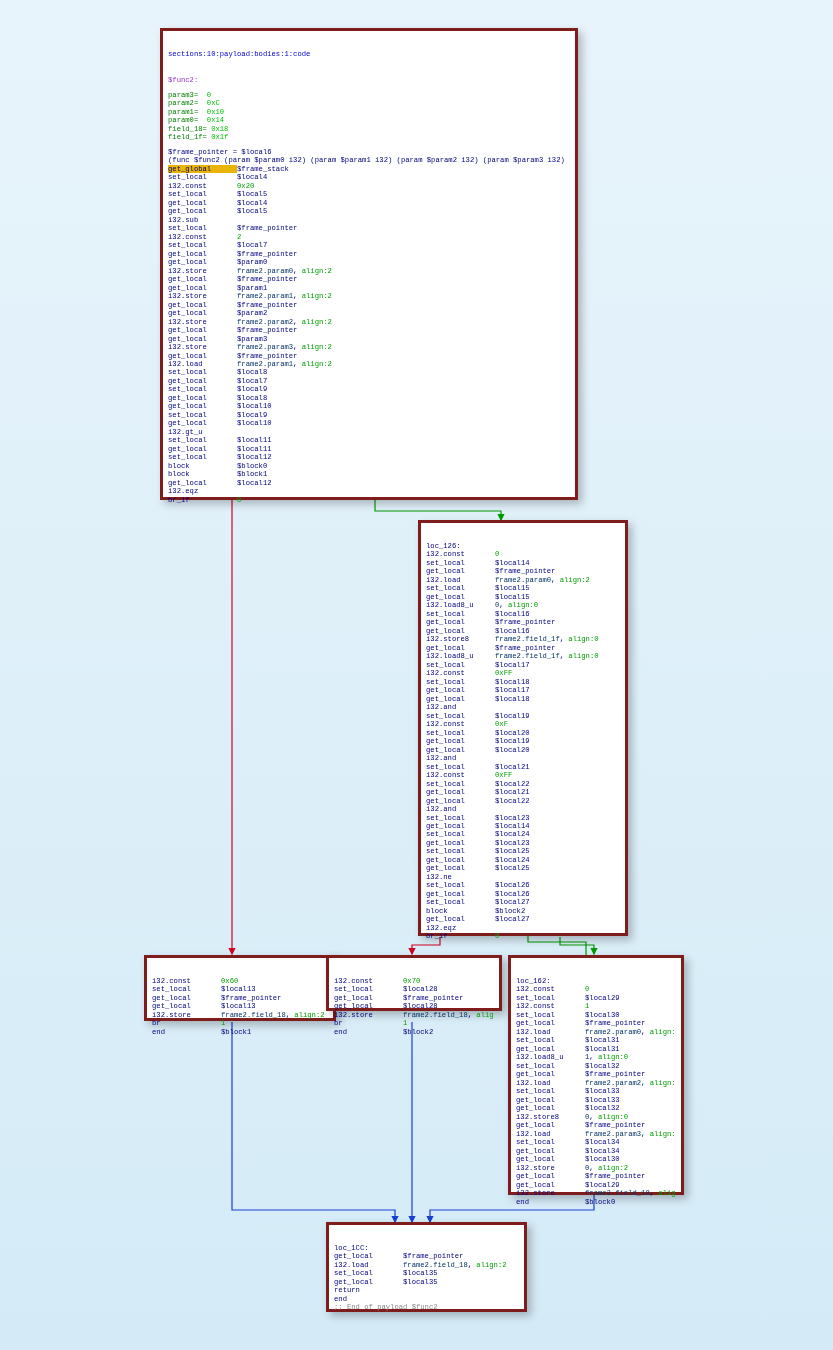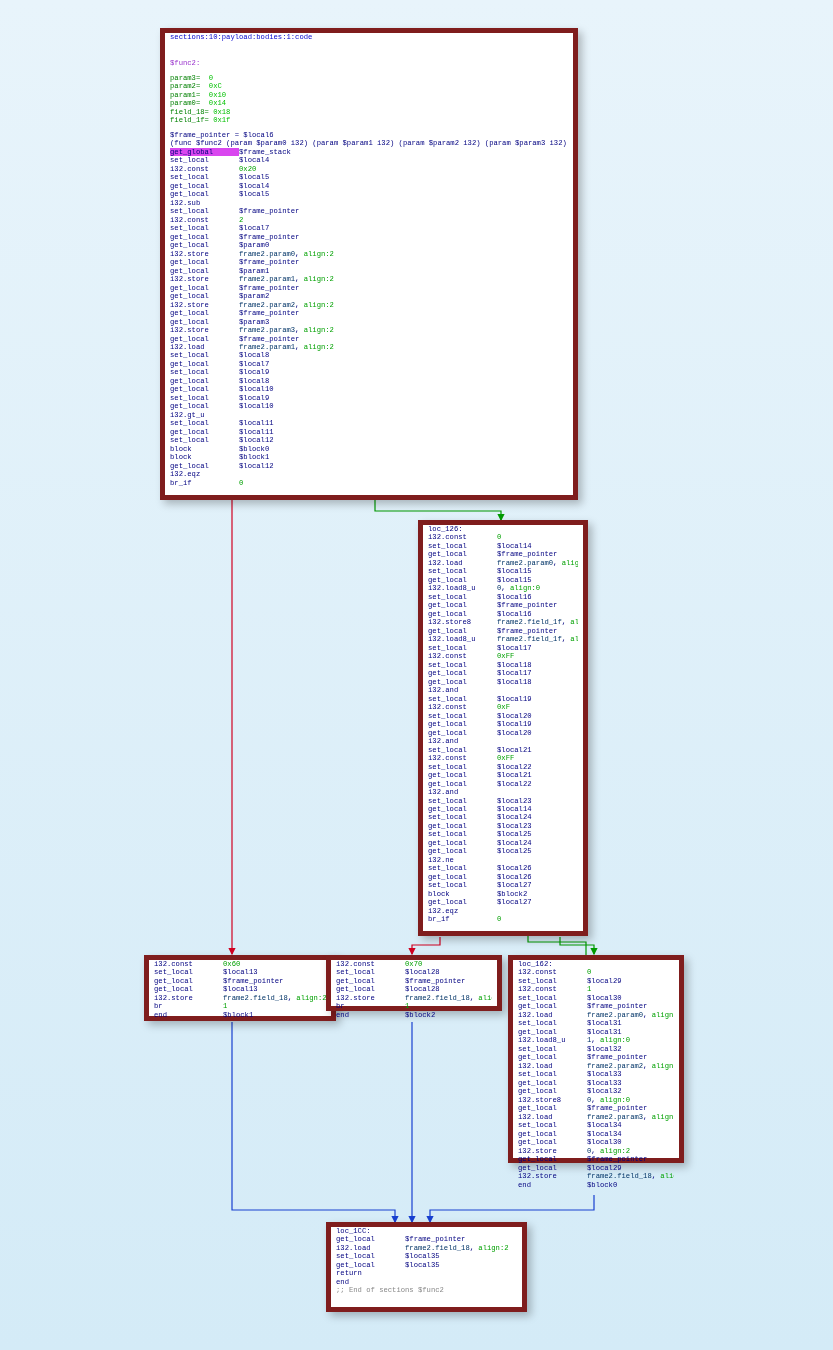--- a/index.html
+++ b/index.html
@@ -1,27 +1,27 @@
 <!DOCTYPE html>
 <html><head>
 <meta charset="utf-8">
 <style>
 html,body{margin:0;padding:0;background:linear-gradient(to bottom,#e8f4fb 0%,#d4ebf7 100%);font-family:"Courier New",monospace;font-size:7.2px;width:833px;height:1350px;overflow:hidden}
 .canvas{position:relative;width:833px;height:1350px}
-.node{position:absolute;background:#fff;border:5px solid #7f1d1d;box-shadow:4px 4px 8px rgba(0,0,0,.25);padding:0 5px;box-sizing:border-box;line-height:1.18}
+.node{position:absolute;background:#fff;border:3px solid #7f1d1d;box-shadow:4px 4px 8px rgba(0,0,0,.25);padding:19px 5px;box-sizing:border-box;line-height:1.18}
 .ln{white-space:pre;overflow:hidden}
 .c-blue{color:#0000cc}
 .c-purple{color:#9932cc}
 .c-greenD{color:#008000}
 .c-green{color:#00a000}
 .c-greenL{color:#00c000}
 .c-darkblue{color:#000080}
 .c-gray{color:#888}
 .c-navy{color:#003366}
-.hl{background:#d946ef}
+.hl{background:#eab308}
 svg.edges{position:absolute;left:0;top:0;pointer-events:none}
 </style>
 </head>
 <body>
 <div class="canvas">
 
 <svg class="edges" width="833" height="1350">
   <defs>
     <marker id="ar" markerWidth="6" markerHeight="6" refX="5" refY="3" orient="auto">
           <path d="M0,0 L6,3 L0,6 Z" fill="context-stroke"></path>
@@ -98,21 +98,21 @@
         <div class="ln"><span class="c-darkblue">get_local       </span><span class="c-darkblue">$local11</span></div>
         <div class="ln"><span class="c-darkblue">set_local       </span><span class="c-darkblue">$local12</span></div>
         <div class="ln"><span class="c-darkblue">block           </span><span class="c-darkblue">$block0</span></div>
         <div class="ln"><span class="c-darkblue">block           </span><span class="c-darkblue">$block1</span></div>
         <div class="ln"><span class="c-darkblue">get_local       </span><span class="c-darkblue">$local12</span></div>
         <div class="ln"><span class="c-darkblue">i32.eqz         </span></div>
         <div class="ln"><span class="c-darkblue">br_if           </span><span class="c-green">0</span></div>
       </div>
 </div>
 
-<div class="node" style="left:418px;top:520px;width:170px;height:416px">
+<div class="node" style="left:418px;top:520px;width:210px;height:416px">
   <div class="ln c-darkblue">loc_126:</div>
   <div id="loc126-ops">
         <div class="ln"><span class="c-darkblue">i32.const       </span><span class="c-green">0</span></div>
         <div class="ln"><span class="c-darkblue">set_local       </span><span class="c-darkblue">$local14</span></div>
         <div class="ln"><span class="c-darkblue">get_local       </span><span class="c-darkblue">$frame_pointer</span></div>
         <div class="ln"><span class="c-darkblue">i32.load        </span><span class="c-navy">frame2.param0</span><span class="c-darkblue">, </span><span class="c-green">align:2</span></div>
         <div class="ln"><span class="c-darkblue">set_local       </span><span class="c-darkblue">$local15</span></div>
         <div class="ln"><span class="c-darkblue">get_local       </span><span class="c-darkblue">$local15</span></div>
         <div class="ln"><span class="c-darkblue">i32.load8_u     </span><span class="c-navy">0</span><span class="c-darkblue">, </span><span class="c-green">align:0</span></div>
         <div class="ln"><span class="c-darkblue">set_local       </span><span class="c-darkblue">$local16</span></div>
@@ -174,21 +174,21 @@
         <div class="ln"><span class="c-darkblue">i32.const       </span><span class="c-green">0x70</span></div>
         <div class="ln"><span class="c-darkblue">set_local       </span><span class="c-darkblue">$local28</span></div>
         <div class="ln"><span class="c-darkblue">get_local       </span><span class="c-darkblue">$frame_pointer</span></div>
         <div class="ln"><span class="c-darkblue">get_local       </span><span class="c-darkblue">$local28</span></div>
         <div class="ln"><span class="c-darkblue">i32.store       </span><span class="c-navy">frame2.field_18</span><span class="c-darkblue">, </span><span class="c-green">align:2</span></div>
         <div class="ln"><span class="c-darkblue">br              </span><span class="c-green">1</span></div>
         <div class="ln"><span class="c-darkblue">end             </span><span class="c-darkblue">$block2</span></div>
       </div>
 </div>
 
-<div class="node" style="left:508px;top:955px;width:176px;height:208px">
+<div class="node" style="left:508px;top:955px;width:176px;height:240px">
   <div class="ln c-darkblue">loc_162:</div>
   <div id="loc162-ops">
         <div class="ln"><span class="c-darkblue">i32.const       </span><span class="c-green">0</span></div>
         <div class="ln"><span class="c-darkblue">set_local       </span><span class="c-darkblue">$local29</span></div>
         <div class="ln"><span class="c-darkblue">i32.const       </span><span class="c-green">1</span></div>
         <div class="ln"><span class="c-darkblue">set_local       </span><span class="c-darkblue">$local30</span></div>
         <div class="ln"><span class="c-darkblue">get_local       </span><span class="c-darkblue">$frame_pointer</span></div>
         <div class="ln"><span class="c-darkblue">i32.load        </span><span class="c-navy">frame2.param0</span><span class="c-darkblue">, </span><span class="c-green">align:2</span></div>
         <div class="ln"><span class="c-darkblue">set_local       </span><span class="c-darkblue">$local31</span></div>
         <div class="ln"><span class="c-darkblue">get_local       </span><span class="c-darkblue">$local31</span></div>
@@ -216,16 +216,16 @@
 <div class="node" style="left:326px;top:1222px;width:201px;height:90px">
   <div class="ln c-darkblue">loc_1CC:</div>
   <div id="loc1CC-ops">
         <div class="ln"><span class="c-darkblue">get_local       </span><span class="c-darkblue">$frame_pointer</span></div>
         <div class="ln"><span class="c-darkblue">i32.load        </span><span class="c-navy">frame2.field_18</span><span class="c-darkblue">, </span><span class="c-green">align:2</span></div>
         <div class="ln"><span class="c-darkblue">set_local       </span><span class="c-darkblue">$local35</span></div>
         <div class="ln"><span class="c-darkblue">get_local       </span><span class="c-darkblue">$local35</span></div>
         <div class="ln"><span class="c-darkblue">return          </span></div>
         <div class="ln"><span class="c-darkblue">end             </span></div>
       </div>
-  <div class="ln c-gray">;; End of sections $func2</div>
+  <div class="ln c-gray">;; End of payload $func2</div>
 </div>
 
 </div>
 
 </body></html>

